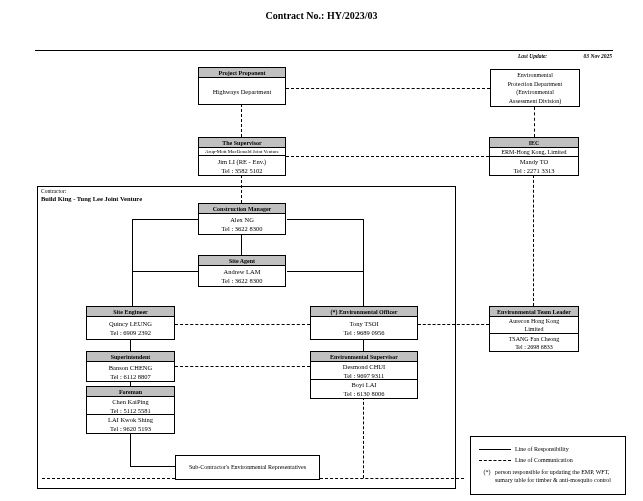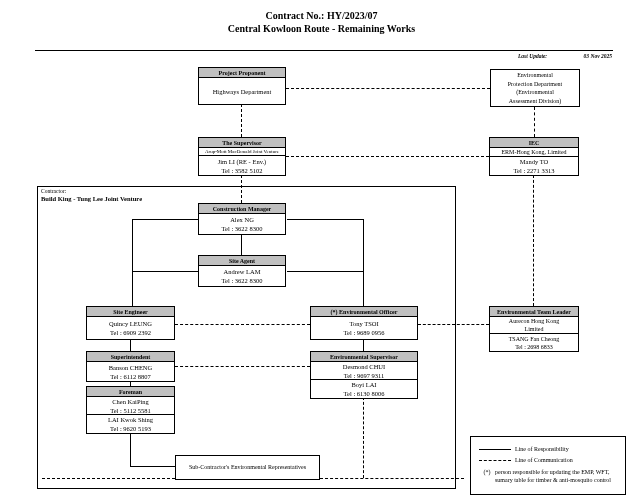--- a/index.html
+++ b/index.html
@@ -79,22 +79,21 @@
   #leg-note { display:flex; margin-top:6px; font-size:6px; }
   #leg-note .sym { width:16px; text-align:center; flex:none; }
   #leg-note .txt { flex:1; line-height:7.5px; text-align:left; }
 </style>
 </head>
 <body>
 
 <div id="page">
 
   <div class="title-block">
-    <div>Contract No.: HY/2023/07</div>
-    <div>Central Kowloon Route - Remaining Works</div>
+    <div>Contract No.: HY/2023/03</div>
   </div>
 
   <div id="rule"></div>
   <div id="last-update">
     <span>Last Update:</span>
     <span>03 Nov 2025</span>
   </div>
 
   <div class="dv" id="d1"></div>
   <div class="dh" id="d2"></div>

